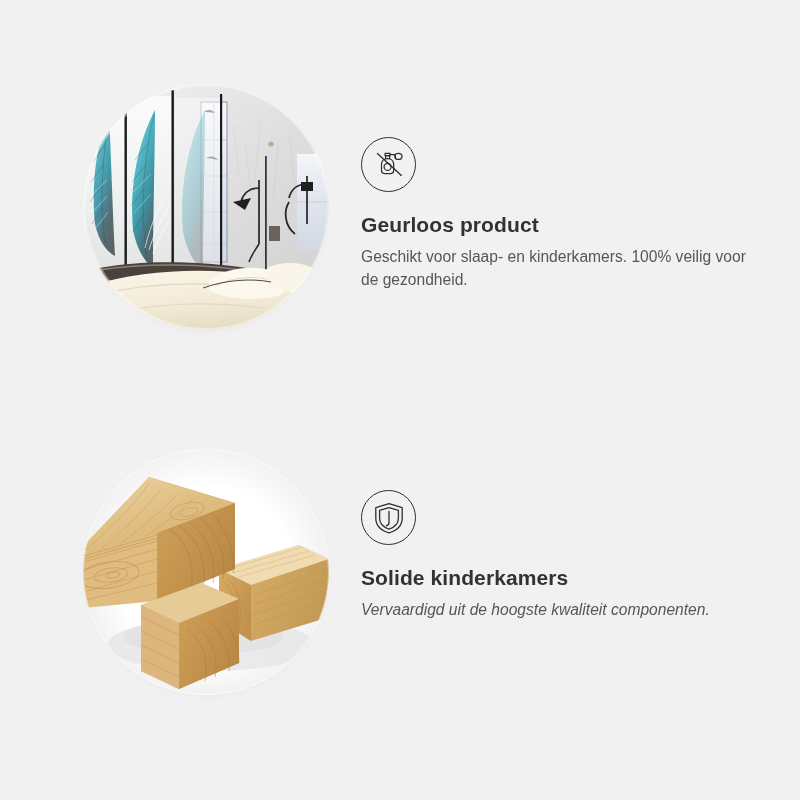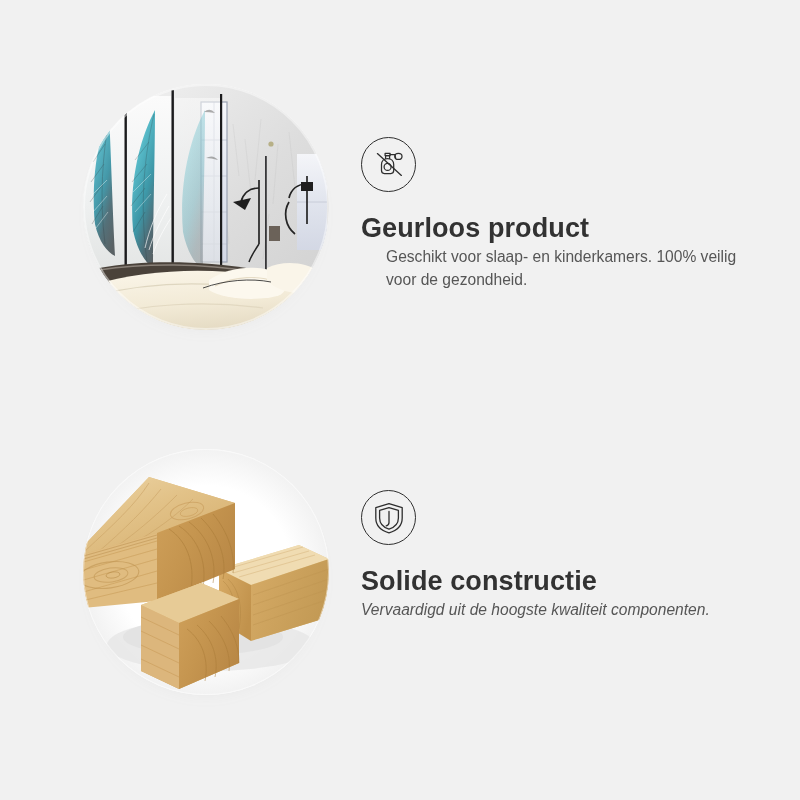--- a/index.html
+++ b/index.html
@@ -67,38 +67,38 @@
     border: 1.6px solid #2e2e2e;
     box-sizing: border-box;
     display: flex;
     align-items: center;
     justify-content: center;
     background: transparent;
   }
   .feature-title {
     margin: 0;
     padding: 0;
-    font-size: 27px;
+    font-size: 21px;
     font-weight: 700;
     color: #323232;
     letter-spacing: 0.1px;
     line-height: 1.2;
   }
   .feature-desc {
     margin: 0;
     padding: 0;
     font-size: 15.6px;
     font-weight: 400;
     color: #565656;
     line-height: 1.48;
     max-width: 390px;
   }
   #block-1 .icon-badge { position: absolute; top: 77px; left: 0; }
   #block-1 .feature-title { position: absolute; top: 152px; left: 0; }
-  #block-1 .feature-desc  { position: absolute; top: 185px; left: 0; margin-left: 25px; }
+  #block-1 .feature-desc  { position: absolute; top: 185px; left: 0; }
 
   #block-2 .icon-badge { position: absolute; top: 65px; left: 0; }
   #block-2 .feature-title { position: absolute; top: 140px; left: 0; }
   #block-2 .feature-desc  { position: absolute; top: 173px; left: 0; font-style: italic; }
 </style>
 </head>
 <body>
 
 <section class="feature-block" id="block-1">
 
@@ -423,16 +423,16 @@
   <div class="text-col">
     <div class="icon-badge">
       <svg width="32" height="34" viewBox="0 0 32 34" xmlns="http://www.w3.org/2000/svg" aria-hidden="true">
         <g fill="none" stroke="#2e2e2e" stroke-width="1.3" stroke-linecap="round" stroke-linejoin="round">
           <path d="M16 2.6 L29.2 6.6 L29.2 17.0 C29.2 24.4 23.6 29.6 16 31.8 C8.4 29.6 2.8 24.4 2.8 17.0 L2.8 6.6 Z"></path>
           <path d="M16 6.6 L25.4 9.4 L25.4 17.0 C25.4 22.5 21.4 26.4 16 28.2 C10.6 26.4 6.6 22.5 6.6 17.0 L6.6 9.4 Z"></path>
           <path d="M16 10.4 L16 21.6 C16 23.4 14.8 24.5 13.2 24.9"></path>
         </g>
       </svg>
     </div>
-    <h2 class="feature-title">Solide constructie</h2>
+    <h2 class="feature-title">Solide kinderkamers</h2>
     <p class="feature-desc">Vervaardigd uit de hoogste kwaliteit componenten.</p>
   </div>
 </section>
 
 </body></html>

